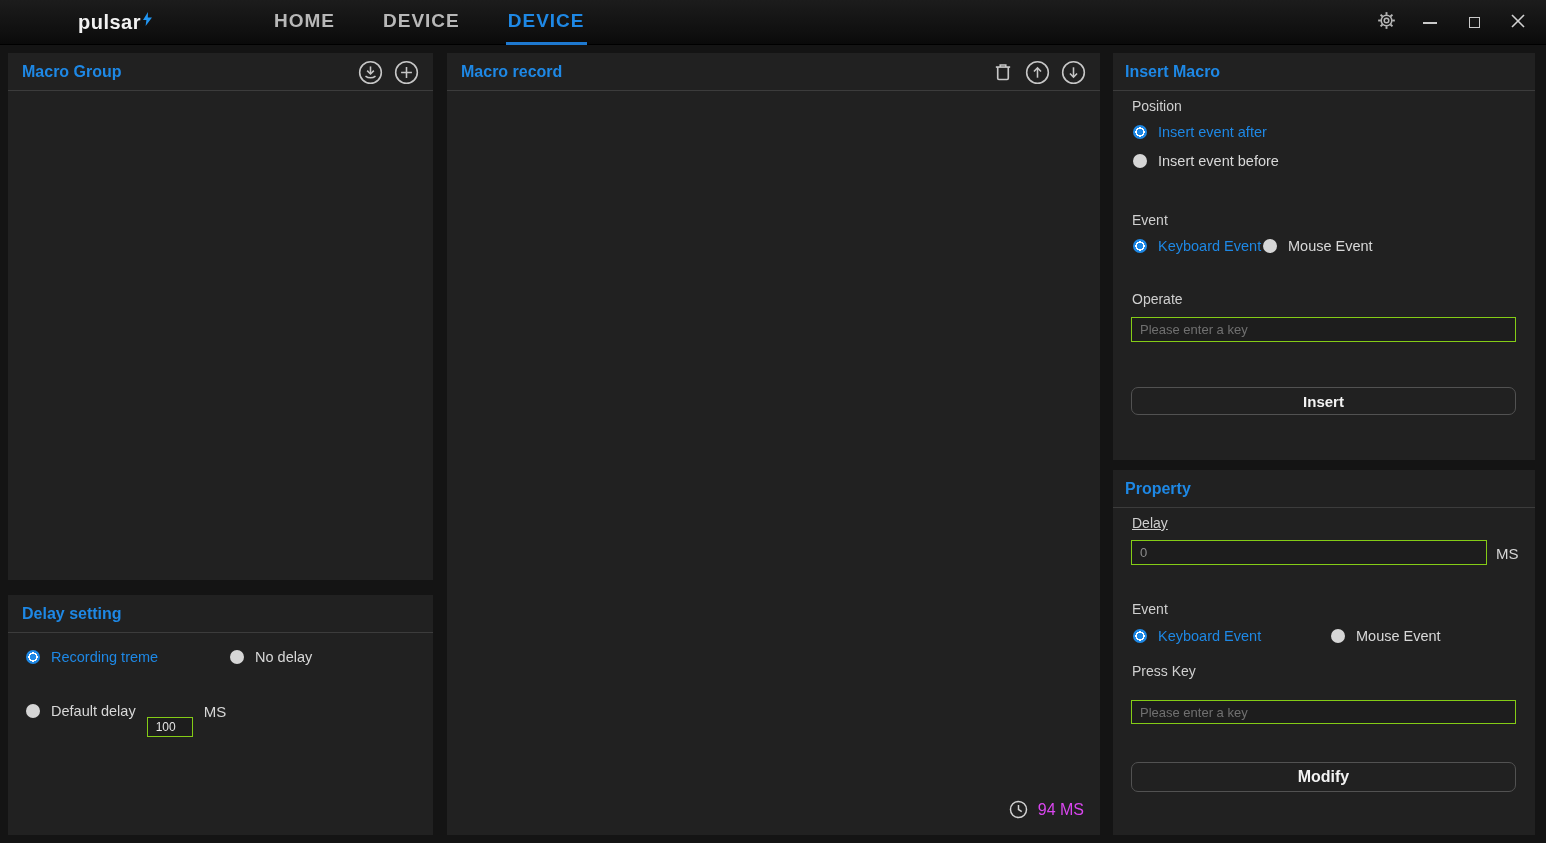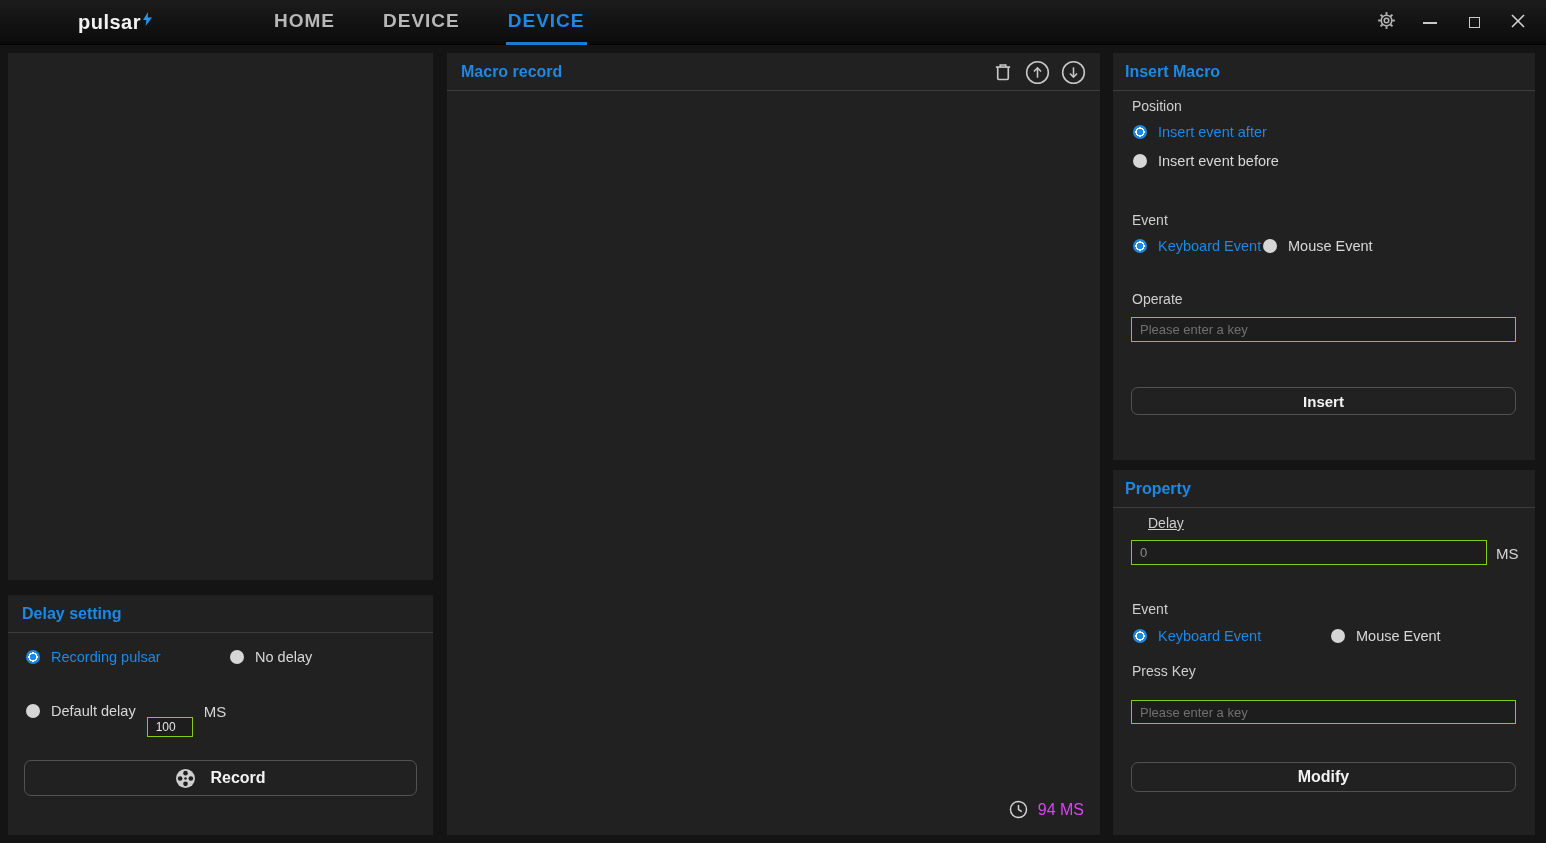--- a/index.html
+++ b/index.html
@@ -114,55 +114,62 @@
           <svg width="14" height="14" viewBox="0 0 14 14" stroke="#d2d2d2" stroke-width="1.6">
             <line x1="1" y1="1" x2="13" y2="13"></line>
               <line x1="13" y1="1" x2="1" y2="13"></line>
           </svg>
         </span>
       </div>
     </div>
   </div>
 
   <div class="panel" id="macro-group">
+    <div class="panel-header">
+      <span class="panel-title">Macro Group</span>
+      <span class="hdr-icons">
+        <span class="icon-btn">
+          <svg width="25" height="25" viewBox="0 0 24 24" fill="none" stroke="#c7c7c7" stroke-width="1.5">
+            <circle cx="12" cy="12" r="10.4"></circle>
+            <path d="M12 6.2v6.6"></path>
+              <path d="M8.8 10.2 12 13.4l3.2-3.2"></path>
+            <path d="M7.2 15.4c1.4 1.1 3 1.7 4.8 1.7s3.4-.6 4.8-1.7"></path>
+          </svg>
+        </span>
+        <span class="icon-btn">
+          <svg width="25" height="25" viewBox="0 0 24 24" fill="none" stroke="#c7c7c7" stroke-width="1.5">
+            <circle cx="12" cy="12" r="10.4"></circle>
+              <path d="M12 6.8v10.4M6.8 12h10.4"></path>
+          </svg>
+        </span>
+      </span>
+      <span class="divider"></span>
+    </div>
     <div style="height:488px;"></div>
   </div>
 
   <div class="panel" id="delay-setting">
     <div class="panel-header">
       <span class="panel-title">Delay setting</span>
       <span class="divider"></span>
     </div>
     <div class="radio-row" style="left:18px; top:54px;">
       <span class="radio selected"></span>
-      <span class="rlabel sel">Recording pulsar</span>
+      <span class="rlabel sel">Recording treme</span>
     </div>
     <div class="radio-row" style="left:222px; top:54px;">
       <span class="radio"></span>
       <span class="rlabel">No delay</span>
     </div>
     <div class="radio-row" style="left:18px; top:90px;">
       <span class="radio"></span>
       <span class="rlabel">Default delay</span>
       <input class="text-input" style="width: 46px; height: 20px; font-size: 12px; margin-top: 32px;" value="100">
       <span class="ms">MS</span>
     </div>
-    <button class="btn" style="left:16px; top:165px; width:393px; height:36px;">
-      <span style="display:flex;">
-        <svg width="21" height="21" viewBox="0 0 20 20">
-          <circle cx="10" cy="10" r="9" fill="#cfcfcf"></circle>
-          <circle cx="10" cy="4.9" r="2.2" fill="#1f1f1f"></circle>
-            <circle cx="10" cy="15.1" r="2.2" fill="#1f1f1f"></circle>
-          <circle cx="4.9" cy="10" r="2.2" fill="#1f1f1f"></circle>
-            <circle cx="15.1" cy="10" r="2.2" fill="#1f1f1f"></circle>
-          <circle cx="10" cy="10" r="1.2" fill="#1f1f1f"></circle>
-        </svg>
-      </span>
-      <span>Record</span>
-    </button>
   </div>
 
   <div class="panel" id="macro-record">
     <div class="panel-header">
       <span class="panel-title">Macro record</span>
       <span class="hdr-icons">
         <span class="icon-btn">
           <svg width="22" height="22" viewBox="0 0 20 20" fill="none" stroke="#c7c7c7" stroke-width="1.5">
             <path d="M3.5 5.5h13"></path>
               <path d="M7.5 5.5V3.6h5v1.9"></path>
@@ -230,21 +237,21 @@
     <button class="btn" style="left:18px; top:334px; width:385px; height:28px; font-size:15px;">
       <span>Insert</span>
     </button>
   </div>
 
   <div class="panel" id="property">
     <div class="panel-header" style="padding-left:12px;">
       <span class="panel-title">Property</span>
       <span class="divider"></span>
     </div>
-    <div class="field-label" style="position:absolute; left:35px; top:45px;text-decoration:underline;">Delay</div>
+    <div class="field-label" style="position:absolute; left:19px; top:45px;text-decoration:underline;">Delay</div>
     <input class="text-input dim" style="position: absolute; left: 18px; top: 70px; width: 356px; height: 25px;" value="0">
     <span class="ms" style="position:absolute; left:383px; top:75px;">MS</span>
 
     <div class="field-label" style="position:absolute; left:19px; top:131px;">Event</div>
     <div class="radio-row" style="left:20px; top:158px;">
       <span class="radio selected"></span>
       <span class="rlabel sel">Keyboard Event</span>
     </div>
     <div class="radio-row" style="left:218px; top:158px;">
       <span class="radio"></span>

